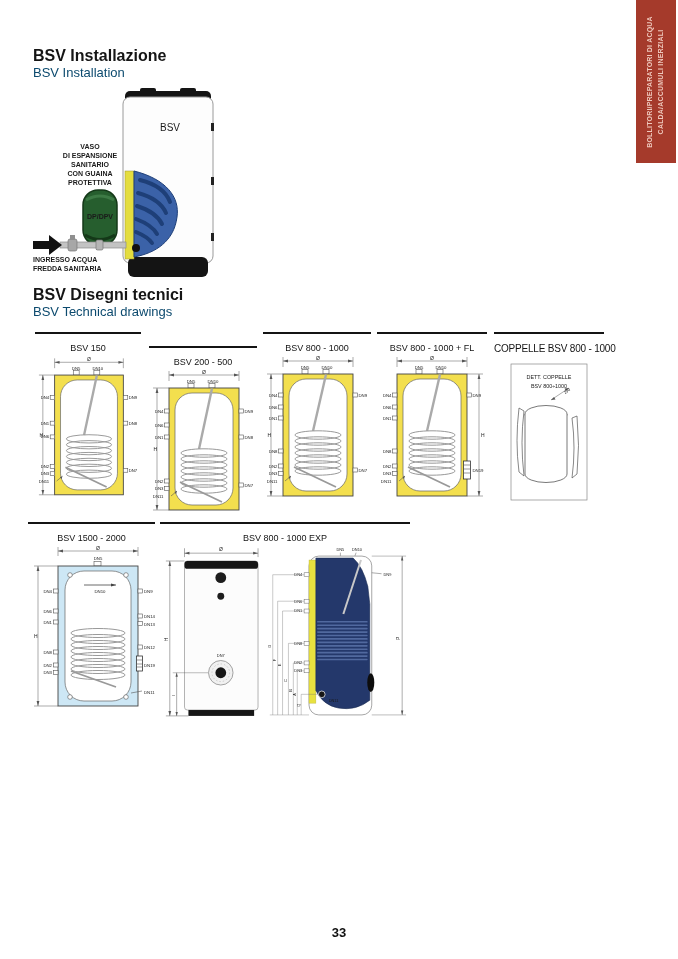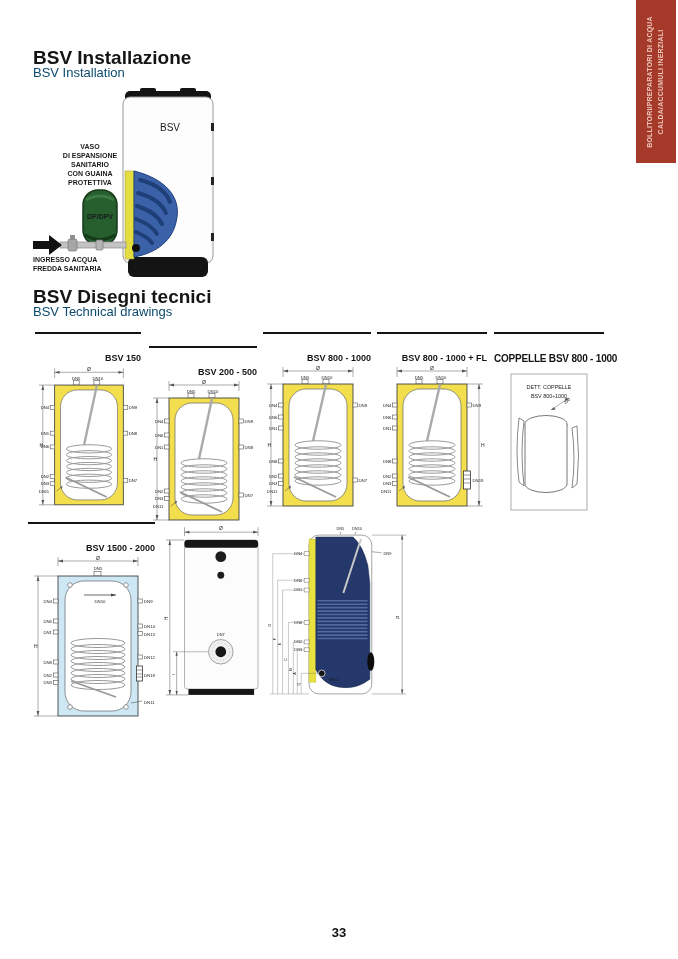--- a/index.html
+++ b/index.html
@@ -7,27 +7,27 @@
         font-family:"Liberation Sans",sans-serif;color:#111;overflow:hidden;}
 
   
   .side-tab{position:absolute;top:0;right:2px;width:40px;height:163px;}
   .side-tab-inner{position:absolute;left:50%;top:50%;width:163px;height:40px;
         transform:translate(-50%,-50%) rotate(-90deg);
         display:flex;flex-direction:column;justify-content:center;text-align:center;
         font-size:7px;font-weight:bold;line-height:1.55;letter-spacing:.2px;}
 
   
-  .h-it{position:absolute;left:33px;font-size:19px;font-weight:bold;color:#151515;}
+  .h-it{position:absolute;left:33px;font-size:16px;font-weight:bold;color:#151515;}
   .h-en{position:absolute;left:33px;font-size:13px;color:#0c4a6e;}
 
   
   .panel{position:absolute;}
-  .panel-header{border-top:2.5px solid #141414;text-align:right;font-weight:bold;
-        font-size:9px;padding-top:19px;color:#141414;white-space:nowrap;}
+  .panel-header{border-top:2.5px solid #141414;text-align:center;font-weight:normal;
+        font-size:9px;padding-top:9px;color:#141414;white-space:nowrap;}
   .panel svg{display:block;margin-top:2px;}
 
   svg text{font-family:"Liberation Sans",sans-serif;fill:#1a1a1a;}
   .lbl{font-size:4.3px;}
   .dim{font-size:5px;}
   .smalldim{font-size:4px;}
 
   .page-number{position:absolute;left:0;right:0;top:925px;text-align:center;
         font-size:13px;font-weight:bold;color:#111;}
 </style>
@@ -414,20 +414,21 @@
       <line x1="6" y1="21" x2="30" y2="21" stroke="#555" stroke-width=".5"></line>
       <line x1="6" y1="161" x2="30" y2="161" stroke="#555" stroke-width=".5"></line>
       <line x1="10" y1="21" x2="10" y2="161" stroke="#555" stroke-width=".5"></line>
       <polygon points="10,21 8.6,26 11.4,26" fill="#555"></polygon>
         <polygon points="10,161 8.6,156 11.4,156" fill="#555"></polygon>
       <text x="6" y="93" class="dim">H</text>
     </svg>
   </div>
 
   <div class="panel" style="left:160px;top:522px;width:250px;">
+    <div class="panel-header">BSV 800 - 1000 EXP</div>
     <svg width="250" height="182" viewBox="0 0 255 185">
 
       <g>
         <line x1="25" y1="3" x2="25" y2="12" stroke="#555" stroke-width=".5"></line>
         <line x1="100" y1="3" x2="100" y2="12" stroke="#555" stroke-width=".5"></line>
         <line x1="25" y1="8" x2="100" y2="8" stroke="#555" stroke-width=".5"></line>
         <polygon points="25,8 30,6.6 30,9.4" fill="#555"></polygon>
           <polygon points="100,8 95,6.6 95,9.4" fill="#555"></polygon>
         <text x="62" y="6" text-anchor="middle" class="dim">Ø</text>
         <rect x="25" y="16" width="75" height="152" rx="3" fill="#fcfcfc" stroke="#a8a8a8" stroke-width=".9"></rect>

